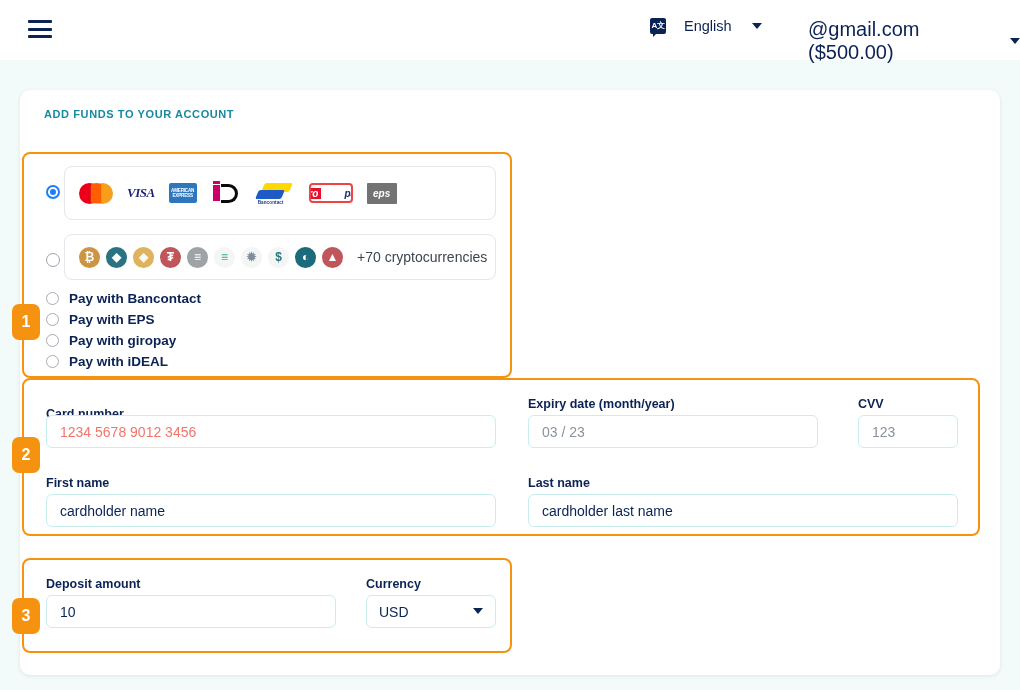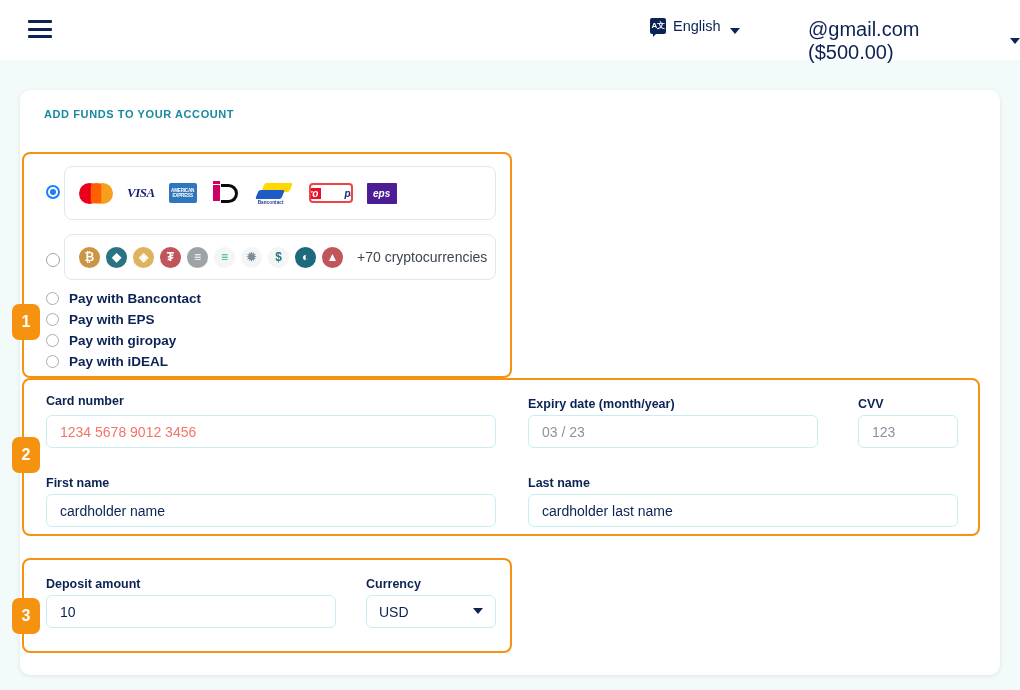--- a/index.html
+++ b/index.html
@@ -21,21 +21,21 @@
   .hamburger {
     position: absolute; left: 28px; top: 18px;
     width: 24px; height: 22px;
     display: flex; flex-direction: column; justify-content: space-between;
     cursor: pointer; padding: 2px 0;
   }
   .hamburger span { display: block; height: 3px; width: 24px; background: #0b2354; border-radius: 1px; }
 
   .lang-select {
     position: absolute; left: 650px; top: 18px;
-    display: flex; align-items: flex-end; gap: 7px;
+    display: flex; align-items: center; gap: 18px;
     cursor: pointer;
   }
   .lang-icon {
     width: 16px; height: 16px; background: #0b2354; border-radius: 2px;
     position: relative; display: flex; align-items: center; justify-content: center;
   }
   .lang-icon .glyph { font-size: 8px; color: #ffffff; font-weight: 700; line-height: 1; letter-spacing: -0.5px; }
   .lang-icon::after {
     content: ""; position: absolute; bottom: -3px; left: 3px;
     width: 0; height: 0;
@@ -149,21 +149,21 @@
             transform: skewX(-22deg); border-radius:2px;}
   .banc-b { position:absolute; top:8px; left:2px; width:26px; height:9px; background:#1e5bc6;
             transform: skewX(-22deg); border-radius:2px;}
   .banc-t { position:absolute; bottom:-1px; left:3px; font-size:4.6px; color:#1b3a8c; font-weight:700; letter-spacing:0.1px;}
   .logo-giro { width: 44px; height: 20px; border: 2px solid #ef4444; border-radius: 4px;
                display:flex; overflow:hidden; background:#fff;}
   .giro-a { background:#e8112d; color:#fff; font-size:10px; font-weight:700; padding:0 3px;
             display:flex; align-items:center; font-style:italic;}
   .giro-b { background:#fff; color:#1a2a6b; font-size:10px; font-weight:700; padding:0 3px;
             display:flex; align-items:center; font-style:italic;margin-left:20px;}
-  .logo-eps { width: 30px; height: 21px; background: #4c1d95; border-radius: 1px;
+  .logo-eps { width: 30px; height: 21px; background: #737373; border-radius: 1px;
               display:flex; align-items:center; justify-content:center; }
   .logo-eps .t { color:#fff; font-size:10px; font-weight:700; font-style:italic; }
 
   
   .coin { width: 21px; height: 21px; border-radius: 50%; flex: none;
           display:flex; align-items:center; justify-content:center;
           color:#fff; font-size:12px; font-weight:700; line-height:1; }
   .crypto-more { font-size: 14px; color: #3d4550; margin-left: 8px; white-space: nowrap; }
 
   
@@ -309,21 +309,21 @@
       </div>
       <div class="radio-row" style="left:22px; top:200px;">
         <span class="rr"></span>
         <span class="lbl">Pay with iDEAL</span>
       </div>
     </div>
 
     <div class="step-box" id="step2">
       <div class="badge" id="badge2">2</div>
 
-      <div class="field-label" style="left:22px; top:14px;">Card number</div>
+      <div class="field-label" style="left:22px; top:27px;">Card number</div>
       <input class="field ph-salmon" style="left: 22px; top: 35px; width: 450px;" placeholder="1234 5678 9012 3456">
 
       <div class="field-label" style="left:504px; top:17px;">Expiry date (month/year)</div>
       <input class="field" style="left: 504px; top: 35px; width: 290px;" placeholder="03 / 23">
 
       <div class="field-label" style="left:834px; top:17px;">CVV</div>
       <input class="field" style="left: 834px; top: 35px; width: 100px;" placeholder="123">
 
       <div class="field-label" style="left:22px; top:96px;">First name</div>
       <input class="field ph-navy" style="left: 22px; top: 114px; width: 450px;" placeholder="cardholder name">

